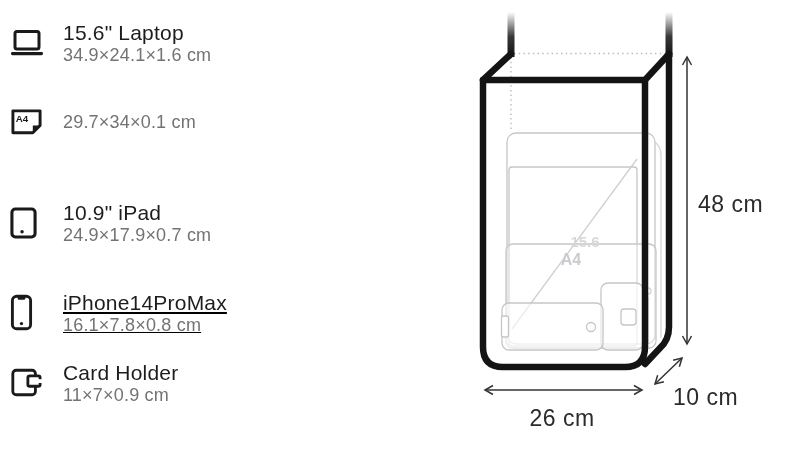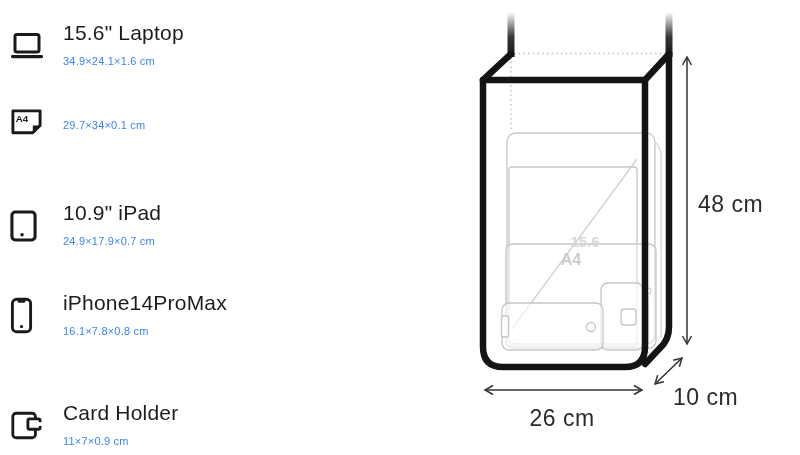--- a/index.html
+++ b/index.html
@@ -4,21 +4,21 @@
 <style>
   html,body{margin:0;padding:0;background:#fff;}
   #stage{
     position:relative;width:800px;height:455px;background:#ffffff;overflow:hidden;
     font-family:"Liberation Sans", sans-serif;
   }
   .item-row{position:absolute;left:10px;display:flex;align-items:center;width:300px;}
   .icon-box{width:53px;display:flex;align-items:center;justify-content:flex-start;flex:0 0 53px;}
   .item-text{display:flex;flex-direction:column;}
   .item-name{font-size:21px;line-height:26px;color:#1d1d1f;letter-spacing:.2px;}
-  .item-dims{font-size:11px;line-height:19px;color:#3b82f6;margin-top:6px;letter-spacing:.2px;}
+  .item-dims{font-size:18px;line-height:19px;color:#737373;letter-spacing:.2px;}
   svg{display:block;}
   #diagram{position:absolute;left:0;top:0;}
 </style>
 </head>
 <body>
 
 <div id="stage">
 
   <div class="item-row" style="top:20px;">
     <div class="icon-box">
@@ -52,35 +52,35 @@
         <rect x="2" y="2" width="24" height="29" rx="3.5" fill="none" stroke="#1a1a1a" stroke-width="3.2"></rect>
         <circle cx="12.5" cy="25.5" r="1.8" fill="#1a1a1a"></circle>
       </svg>
     </div>
     <div class="item-text">
       <div class="item-name">10.9" iPad</div>
       <div class="item-dims">24.9×17.9×0.7 cm</div>
     </div>
   </div>
 
-  <div class="item-row" style="top:290px;">
+  <div class="item-row" style="top:290px;text-decoration:underline;">
     <div class="icon-box">
       <svg width="23" height="37" viewBox="0 0 24 38">
         <rect x="2.5" y="2" width="19" height="34" rx="4.5" fill="none" stroke="#1a1a1a" stroke-width="3"></rect>
         <rect x="8" y="2" width="8" height="3.6" rx="1.6" fill="#1a1a1a"></rect>
         <circle cx="12" cy="30.5" r="1.7" fill="#1a1a1a"></circle>
       </svg>
     </div>
     <div class="item-text">
       <div class="item-name">iPhone14ProMax</div>
       <div class="item-dims">16.1×7.8×0.8 cm</div>
     </div>
   </div>
 
-  <div class="item-row" style="top:400px;">
+  <div class="item-row" style="top:360px;">
     <div class="icon-box">
       <svg width="32" height="31" viewBox="0 0 34 32">
         <rect x="3" y="3" width="24" height="26" rx="3.5" fill="none" stroke="#1a1a1a" stroke-width="3"></rect>
         <rect x="19" y="9" width="13" height="11" rx="2" fill="#ffffff" stroke="#1a1a1a" stroke-width="3"></rect>
         <rect x="29.5" y="12.5" width="4.5" height="4" fill="#ffffff"></rect>
       </svg>
     </div>
     <div class="item-text">
       <div class="item-name">Card Holder</div>
       <div class="item-dims">11×7×0.9 cm</div>

